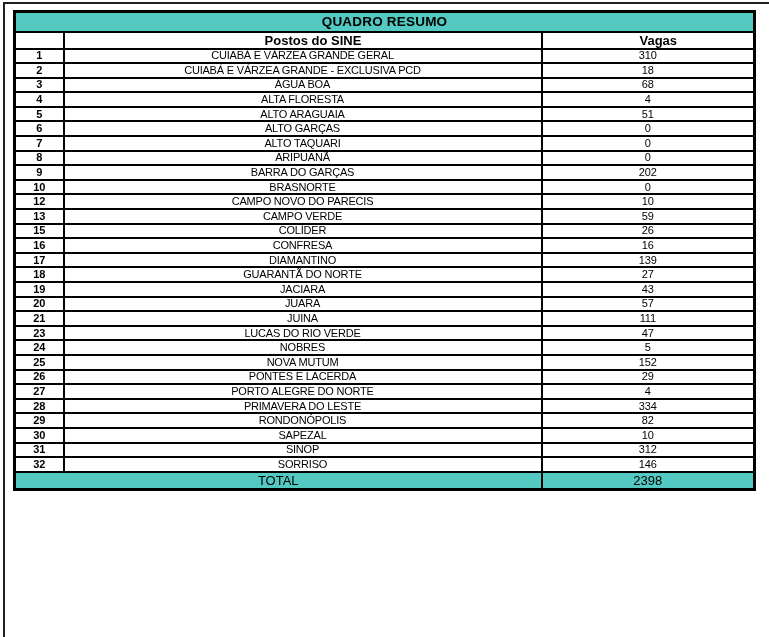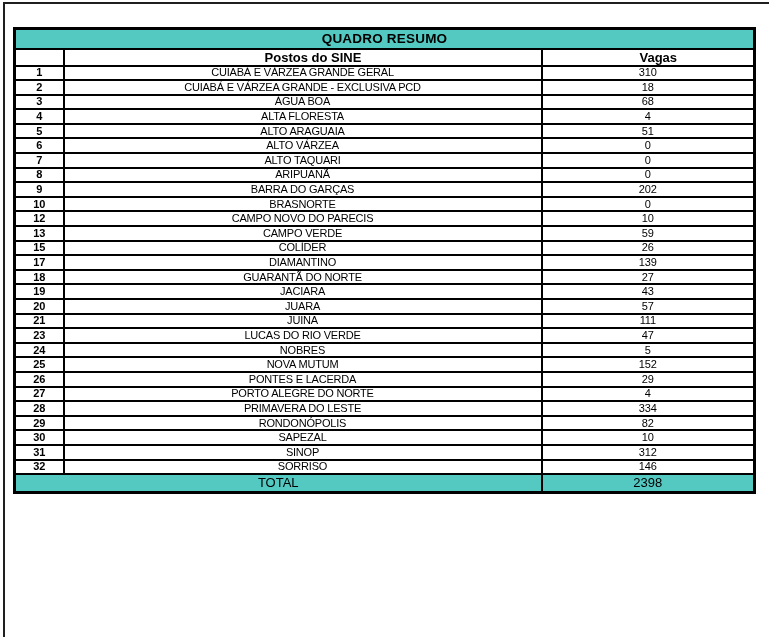--- a/index.html
+++ b/index.html
@@ -7,21 +7,21 @@
   html,body { margin:0; padding:0; }
   body {
     width:769px; height:637px; background:#ffffff; position:relative;
     font-family:"Liberation Sans", sans-serif; color:#000;
     overflow:hidden;
   }
   .page-edge-top { position:absolute; left:3px; top:2px; width:766px; height:2px; background:var(--edge); }
   .page-edge-left { position:absolute; left:3px; top:2px; width:2px; height:635px; background:var(--edge); }
 
   table.quadro {
-    position:absolute; left:13px; top:27px; width:740px;
+    position:absolute; left:13px; top:10px; width:740px;
     border-collapse:collapse; table-layout:fixed;
     border:3px solid var(--line);
   }
   .quadro th, .quadro td {
     border:2px solid var(--line);
     text-align:center; vertical-align:middle;
     padding:0 2px; overflow:hidden; white-space:nowrap;
   }
   .title-row th {
     background:var(--accent);
@@ -78,21 +78,21 @@
         <td class="col-posto">ALTA FLORESTA</td>
         <td class="col-vagas">4</td>
       </tr>
       <tr>
         <td class="col-num">5</td>
         <td class="col-posto">ALTO ARAGUAIA</td>
         <td class="col-vagas">51</td>
       </tr>
       <tr>
         <td class="col-num">6</td>
-        <td class="col-posto">ALTO VÁRZEA</td>
+        <td class="col-posto">ALTO GARÇAS</td>
         <td class="col-vagas">0</td>
       </tr>
       <tr>
         <td class="col-num">7</td>
         <td class="col-posto">ALTO TAQUARI</td>
         <td class="col-vagas">0</td>
       </tr>
       <tr>
         <td class="col-num">8</td>
         <td class="col-posto">ARIPUANÃ</td>
@@ -115,20 +115,25 @@
       </tr>
       <tr>
         <td class="col-num">13</td>
         <td class="col-posto">CAMPO VERDE</td>
         <td class="col-vagas">59</td>
       </tr>
       <tr>
         <td class="col-num">15</td>
         <td class="col-posto">COLÍDER</td>
         <td class="col-vagas">26</td>
+      </tr>
+      <tr>
+        <td class="col-num">16</td>
+        <td class="col-posto">CONFRESA</td>
+        <td class="col-vagas">16</td>
       </tr>
       <tr>
         <td class="col-num">17</td>
         <td class="col-posto">DIAMANTINO</td>
         <td class="col-vagas">139</td>
       </tr>
       <tr>
         <td class="col-num">18</td>
         <td class="col-posto">GUARANTÃ DO NORTE</td>
         <td class="col-vagas">27</td>

